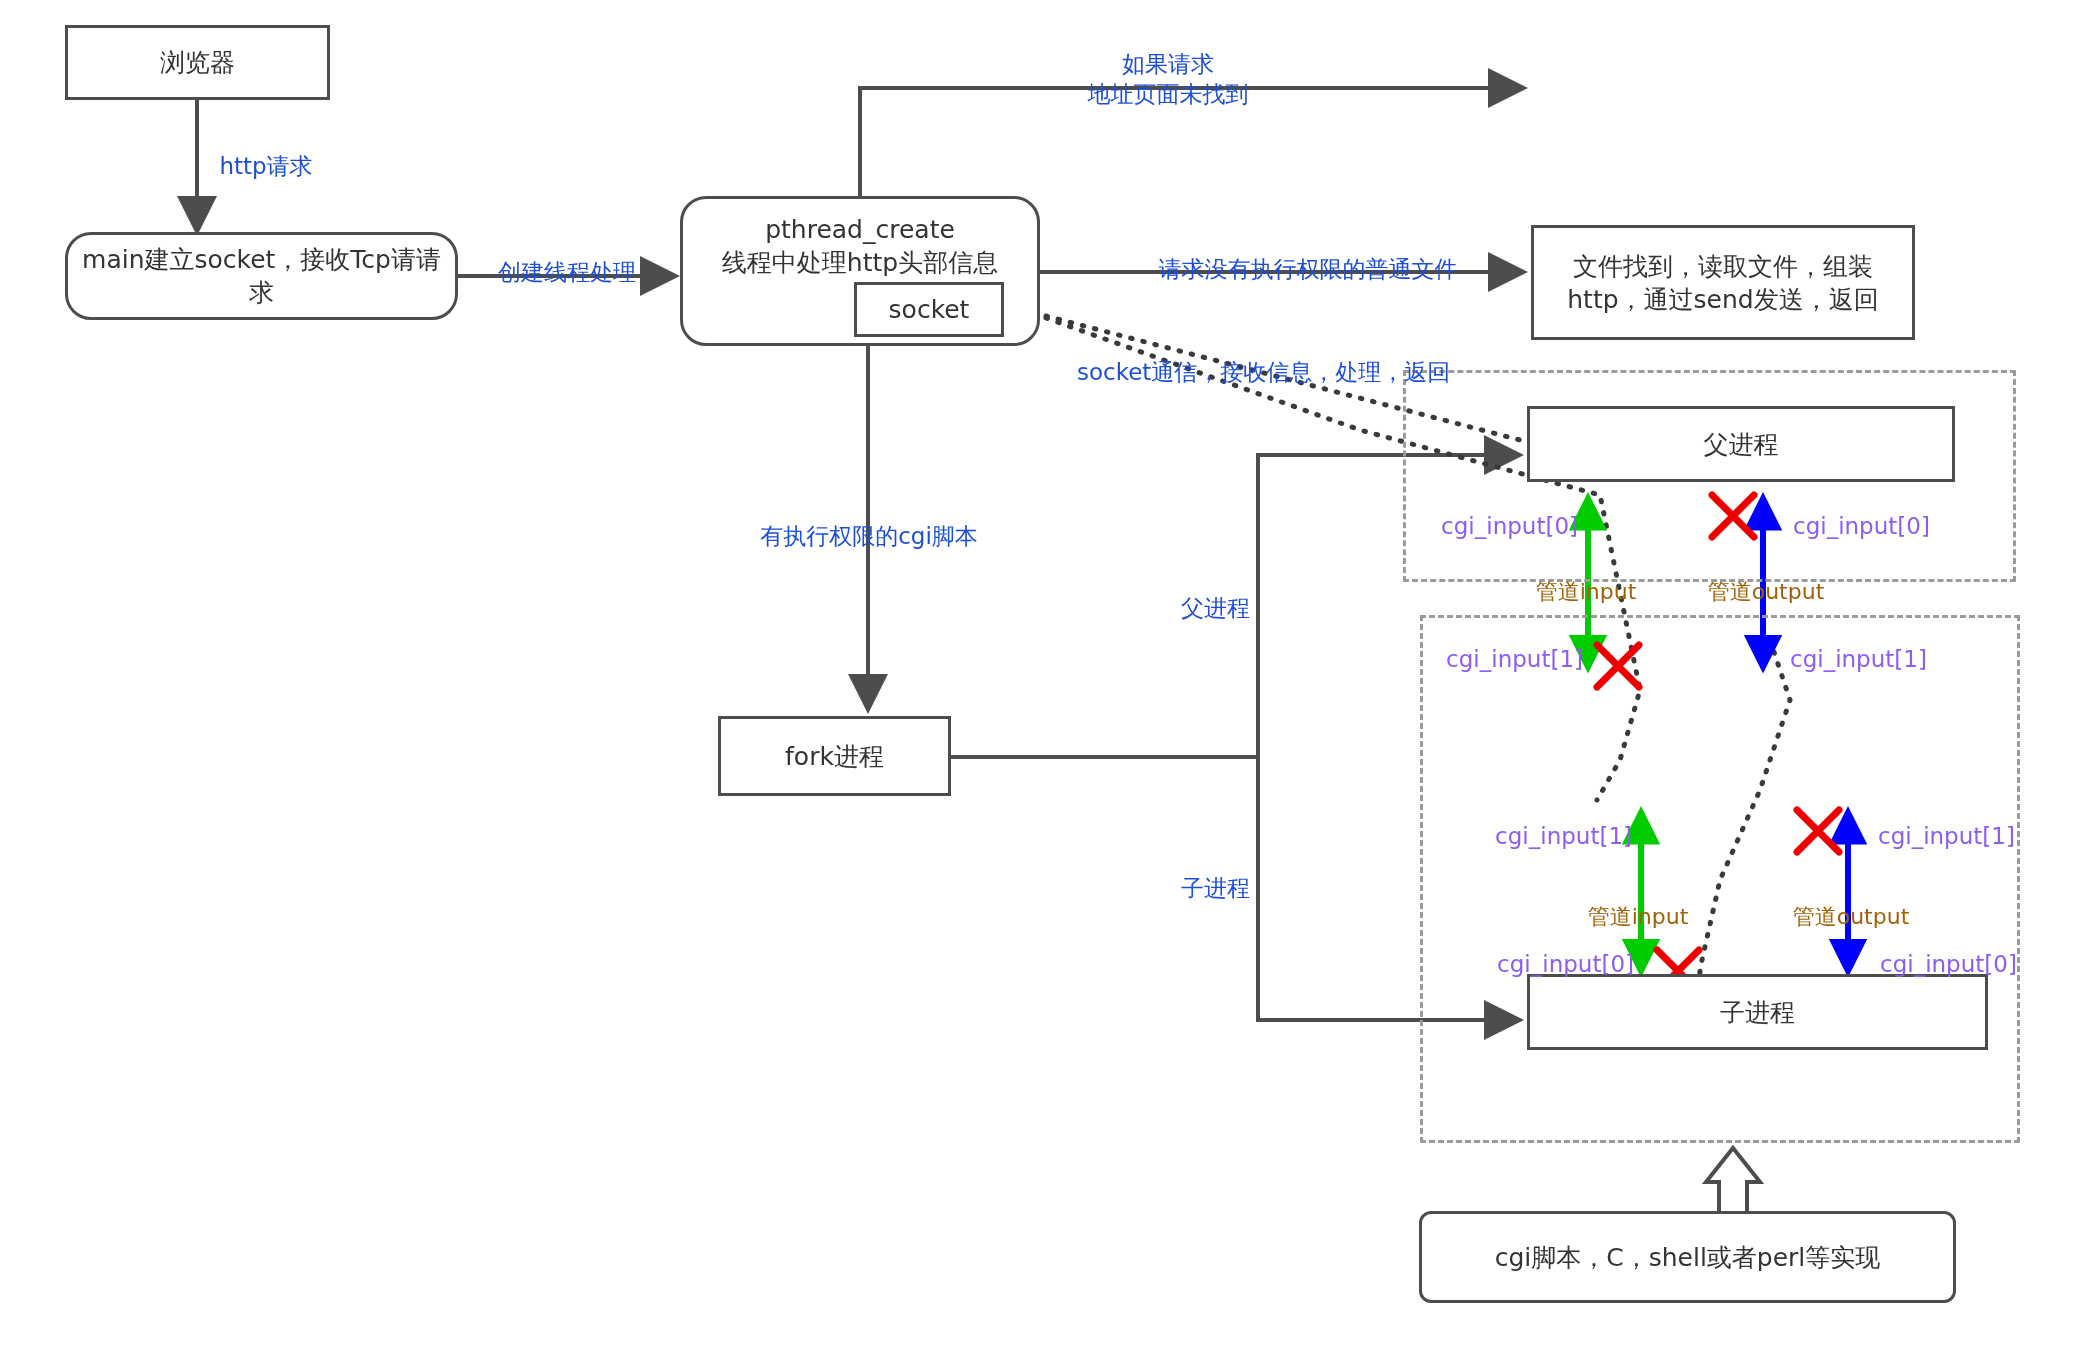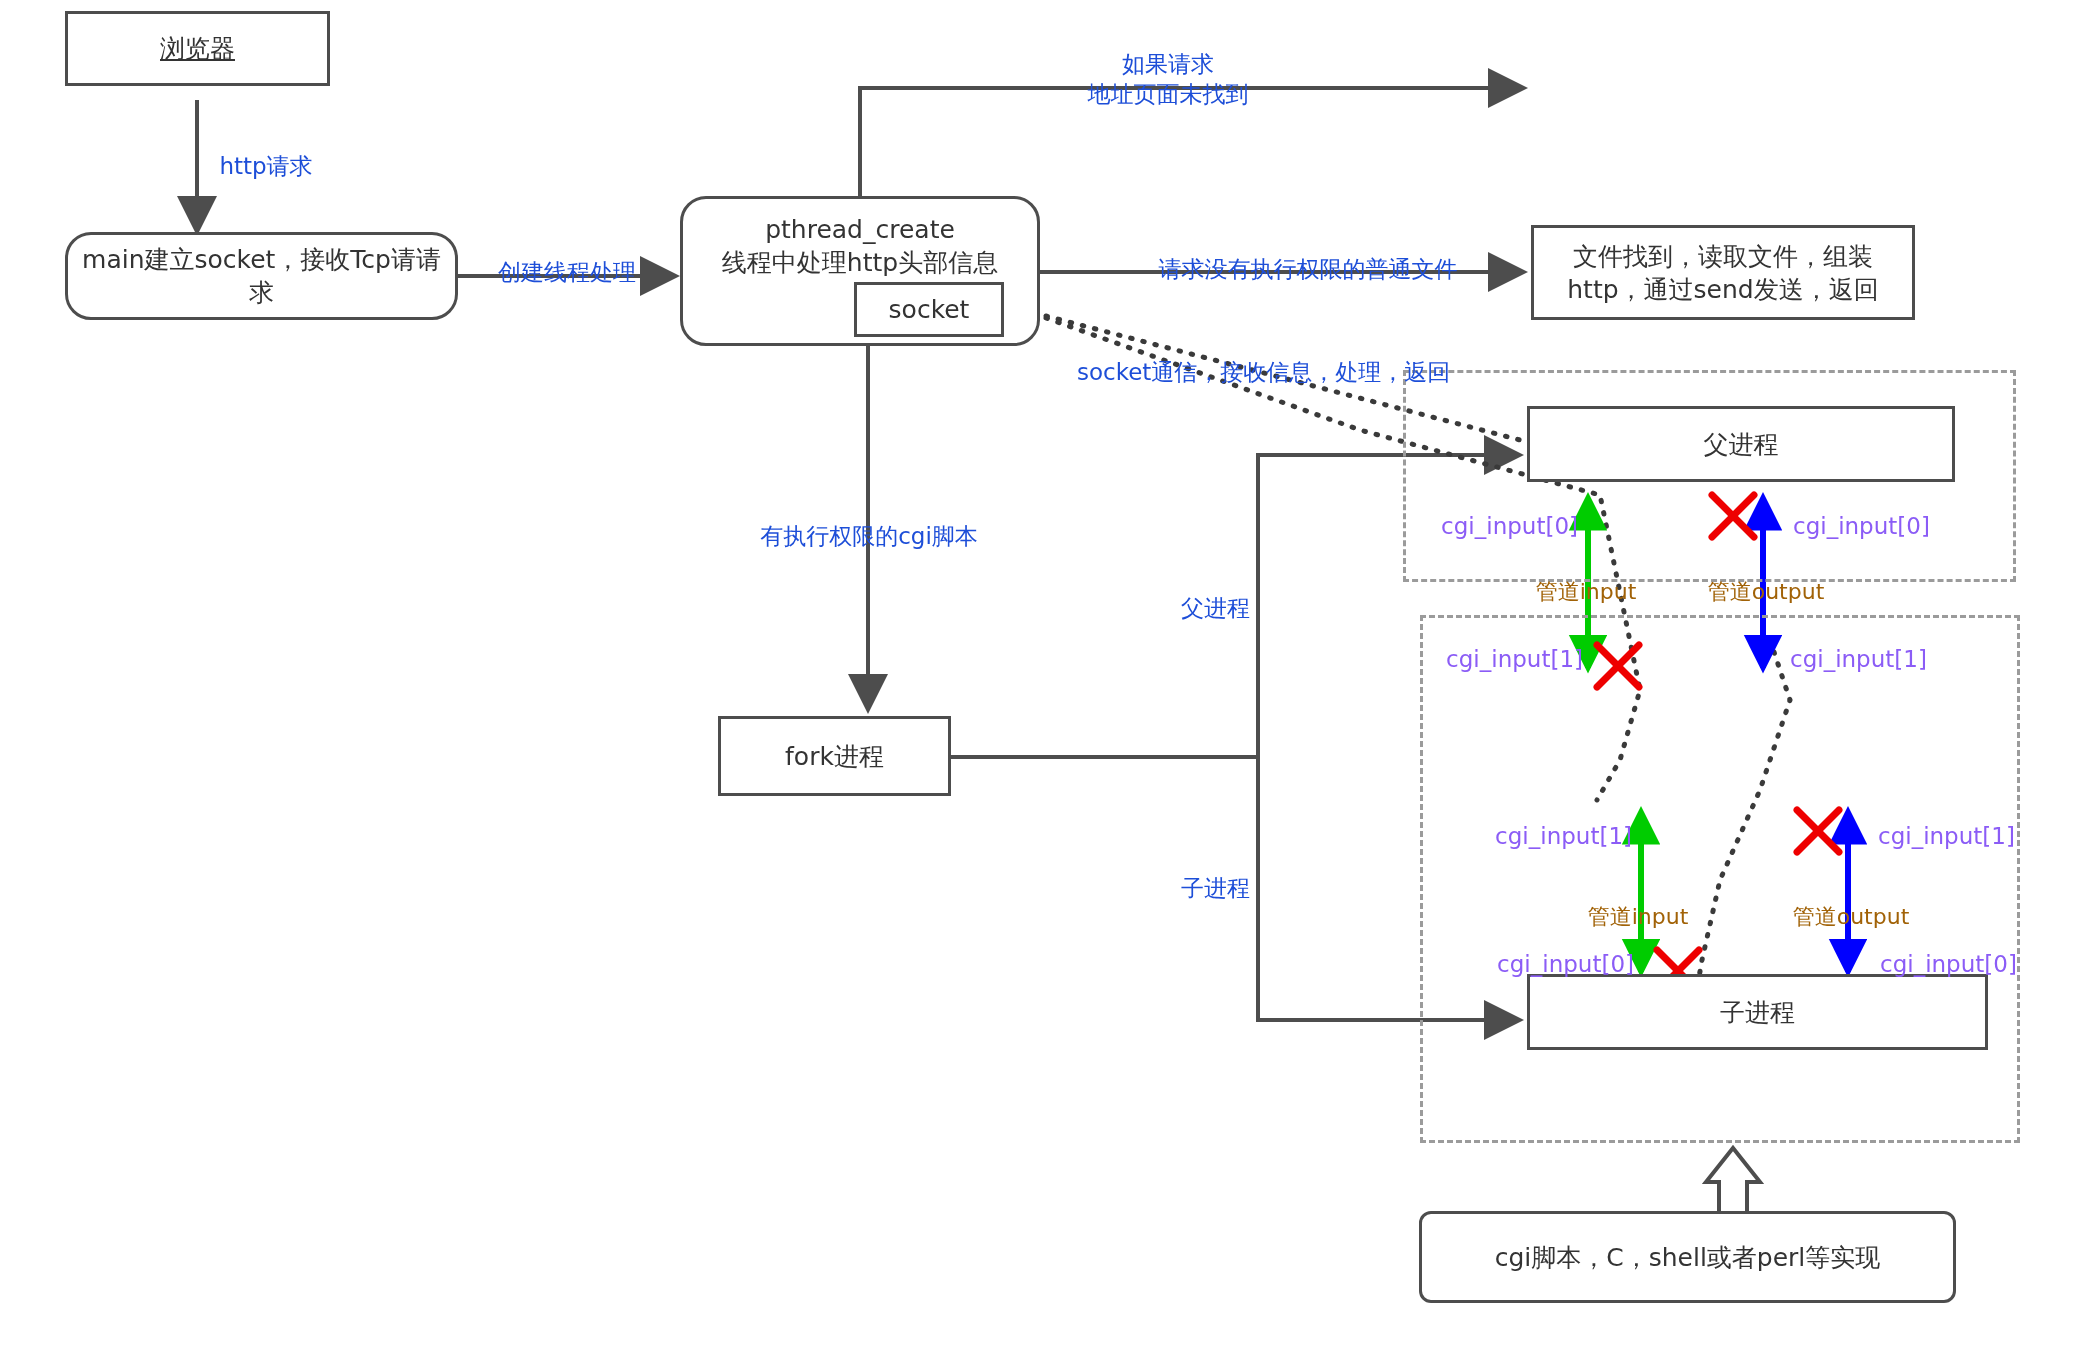--- a/index.html
+++ b/index.html
@@ -180,40 +180,40 @@
     <g>
       <path d="M1733,1148 L1760,1182 L1747,1182 L1747,1236 L1760,1236
                L1733,1270 L1706,1236 L1719,1236 L1719,1182 L1706,1182 Z" fill="#ffffff" stroke="#4d4d4d" stroke-width="4" stroke-linejoin="miter"></path>
     </g>
   </svg>
 
   <div class="group-dashed" style="left:1403px; top:370px; width:613px; height:212px;"></div>
 
   <div class="group-dashed" style="left:1420px; top:615px; width:600px; height:528px;"></div>
 
-  <div class="node" style="left:65px; top:11px; width:265px; height:75px;text-decoration:underline;">
+  <div class="node" style="left:65px; top:25px; width:265px; height:75px;">
     <span class="inner">浏览器</span>
   </div>
 
   <div class="node rounded" style="left:65px; top:232px; width:393px; height:88px;">
     <span class="inner">main建立socket，接收Tcp请请求</span>
   </div>
 
   <div class="node rounded" style="left:680px; top:196px; width:360px; height:150px;
               align-items:flex-start; padding-top:14px;">
     <span class="inner">pthread_create
 线程中处理http头部信息</span>
   </div>
 
   <div class="node socket-box" style="left:854px; top:282px; width:150px; height:55px;">
     <span class="inner">socket</span>
   </div>
 
 
-  <div class="node" style="left:1531px; top:225px; width:384px; height:95px;">
+  <div class="node" style="left:1531px; top:225px; width:384px; height:115px;">
     <span class="inner">文件找到，读取文件，组装
 http，通过send发送，返回</span>
   </div>
 
   <div class="node" style="left:718px; top:716px; width:233px; height:80px;justify-content:center;">
     <span class="inner">fork进程</span>
   </div>
 
   <div class="node" style="left:1527px; top:406px; width:428px; height:76px;">
     <span class="inner">父进程</span>

